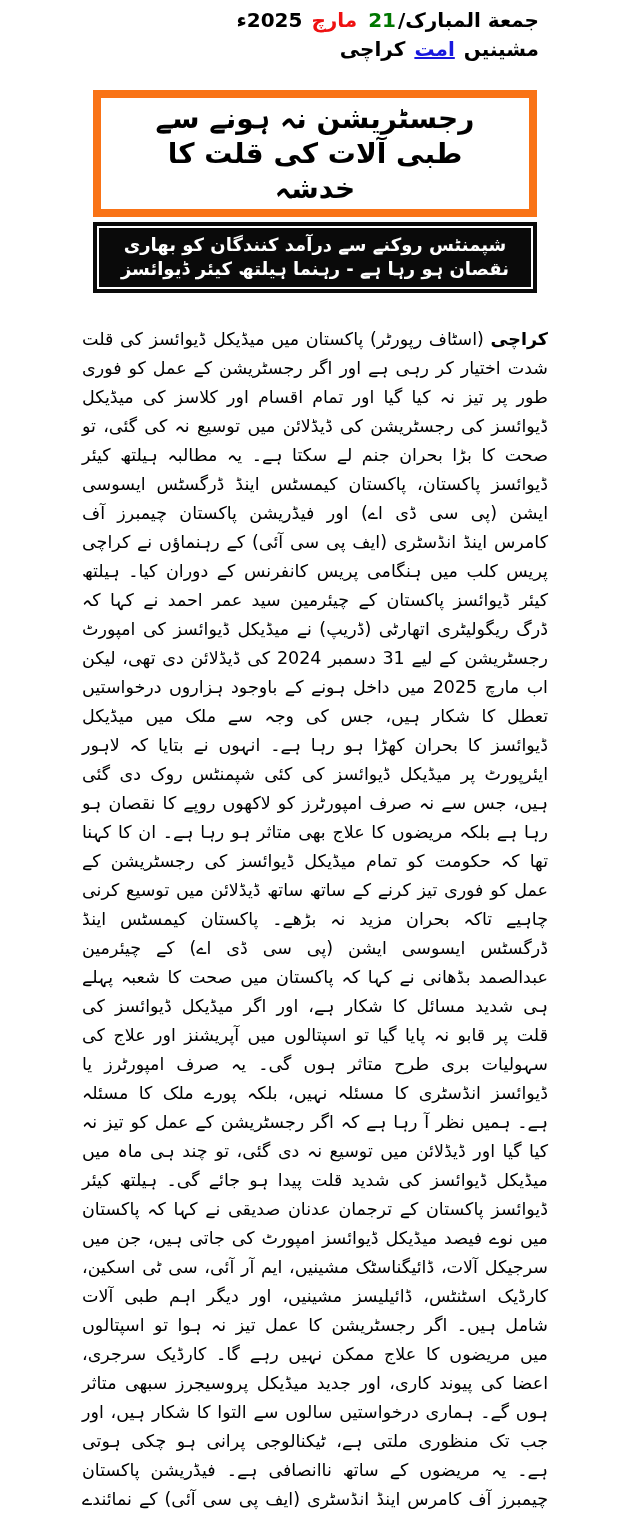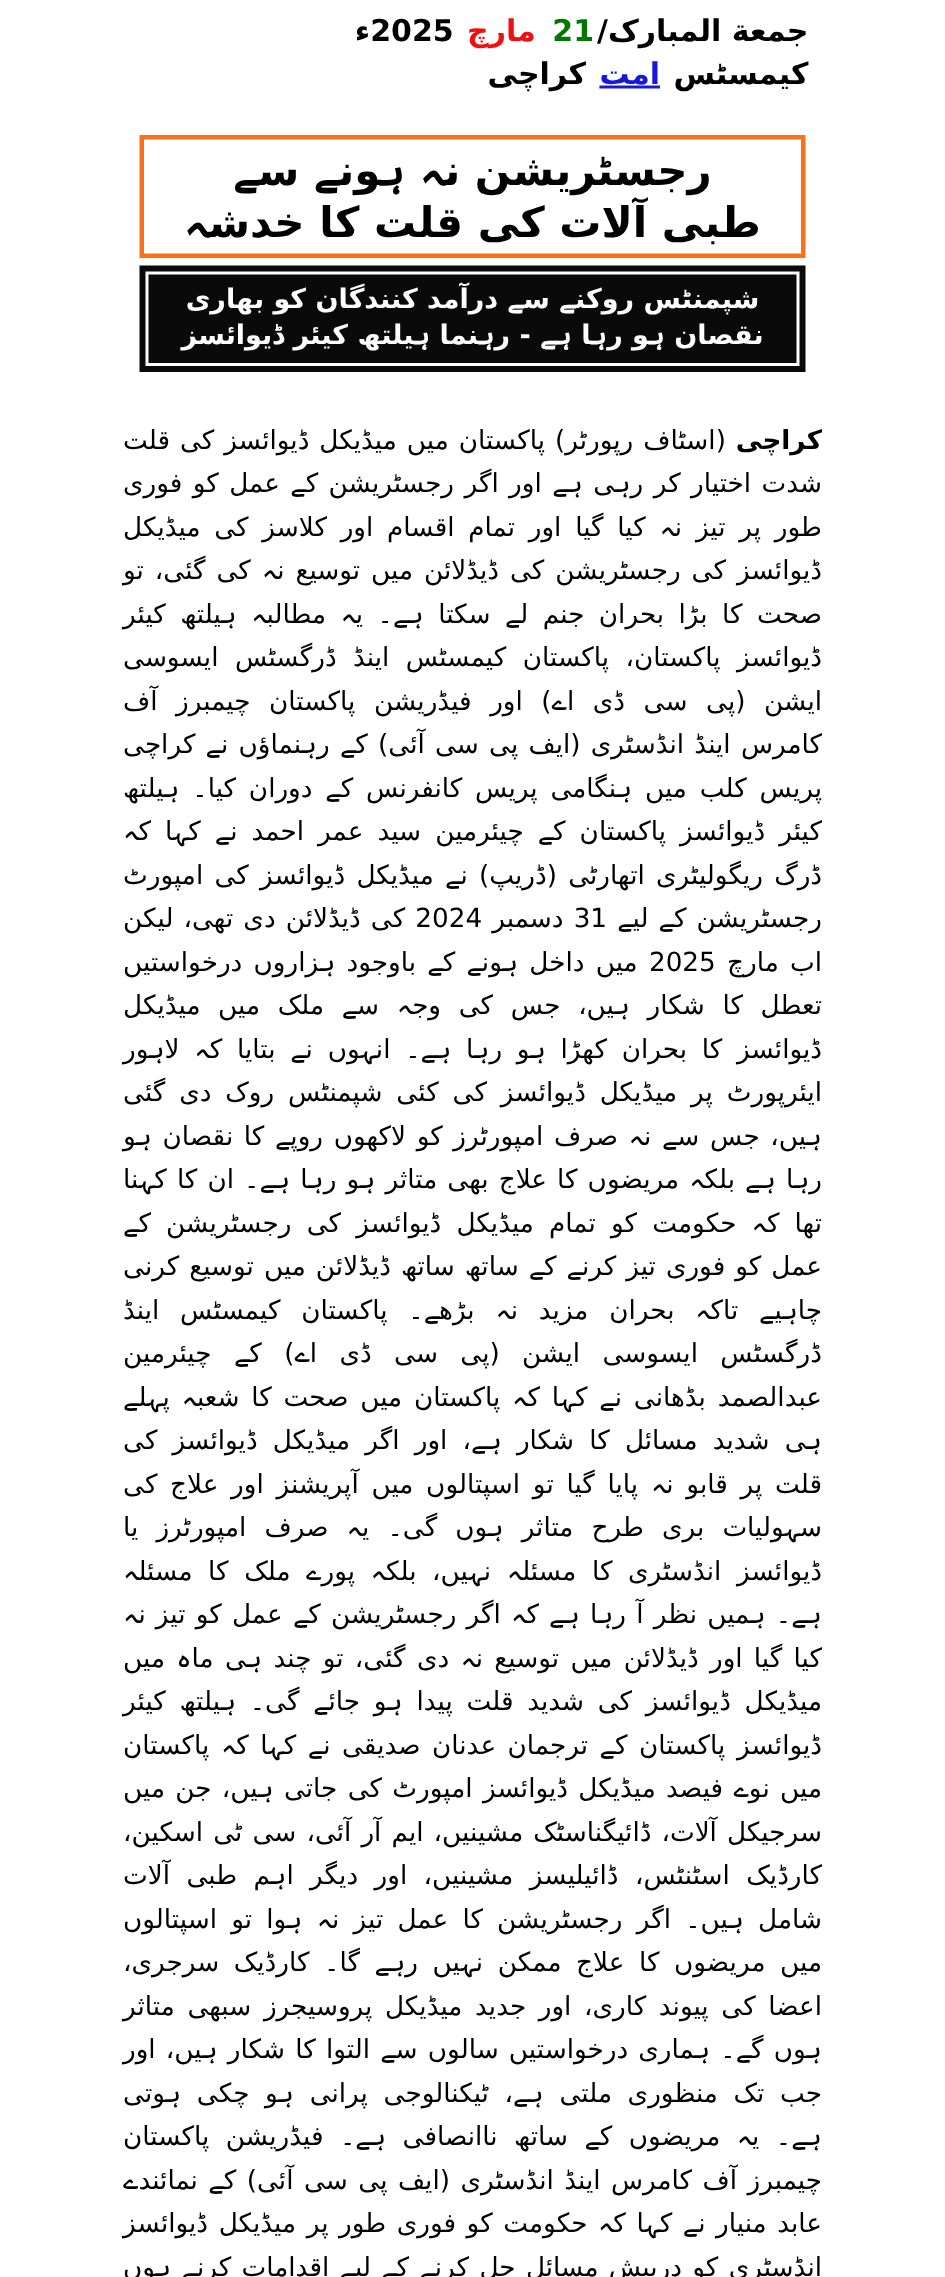--- a/index.html
+++ b/index.html
@@ -29,21 +29,21 @@
   .date-line .month { color: var(--month_red, #ee1111); padding: 0 2px; }
   .paper-line .brand {
     color: var(--brand_blue, #1818dd);
     text-decoration: underline;
     padding: 0 2px;
     text-align: center;
   }
   
   .headline-box {
     margin: 26px 32px 0 32px;
-    border: 3px solid #f97316;
+    border: 8px solid #f97316;
     min-height: 72px;
     display: flex;
     align-items: center;
     padding: 3px 24px;
     box-sizing: border-box;
     text-align: center;
   }
   .headline-box h1 {
     margin: 0;
     font-size: 28px;
@@ -88,21 +88,21 @@
 
 <div class="page">
 
   <header class="masthead">
     <div class="date-line">
       <span>جمعة المبارک/</span><span class="day">21</span>
       <span class="month">مارچ</span>
       <span>2025</span><span>ء</span>
     </div>
     <div class="paper-line">
-      <span>کیمسٹس</span>
+      <span>مشینیں</span>
       <span class="brand">امت</span>
       <span>کراچی</span>
     </div>
   </header>
 
   <div class="headline-box">
     <h1>رجسٹریشن نہ ہونے سے طبی آلات کی قلت کا خدشہ</h1>
   </div>
 
   <div class="subheadline-bar">

